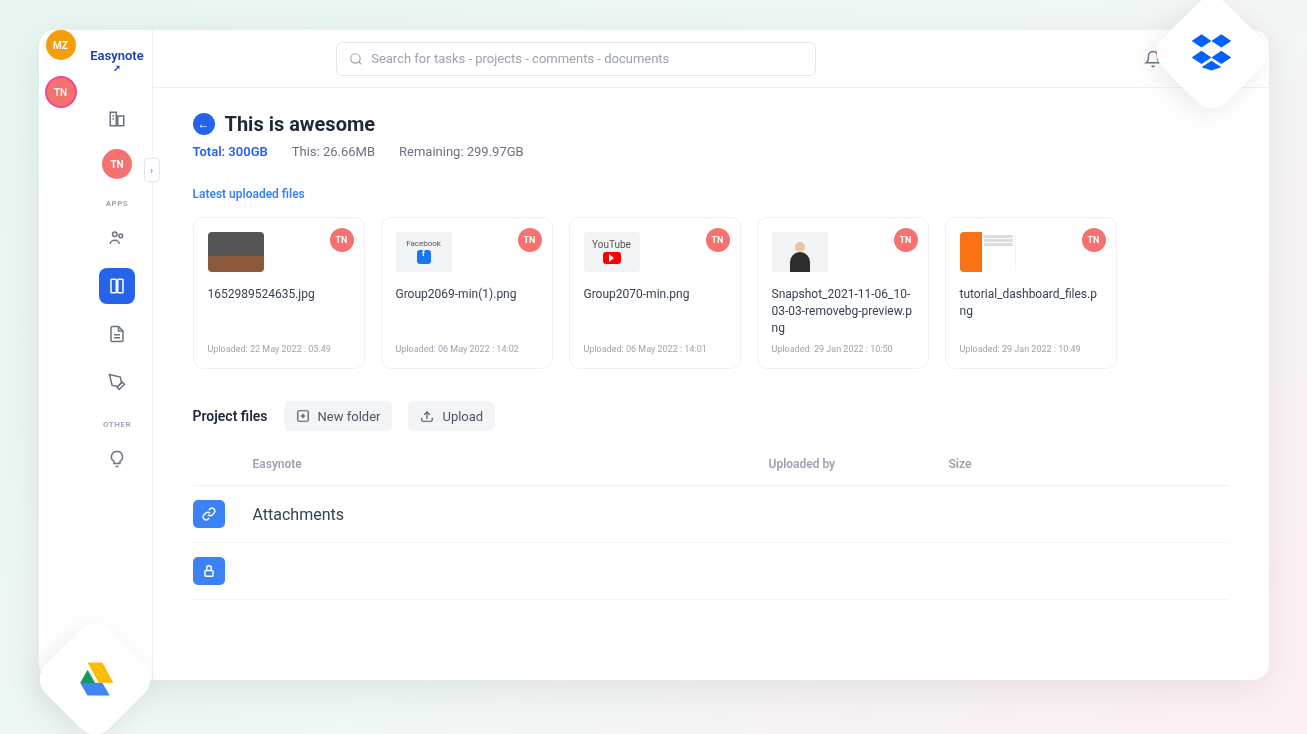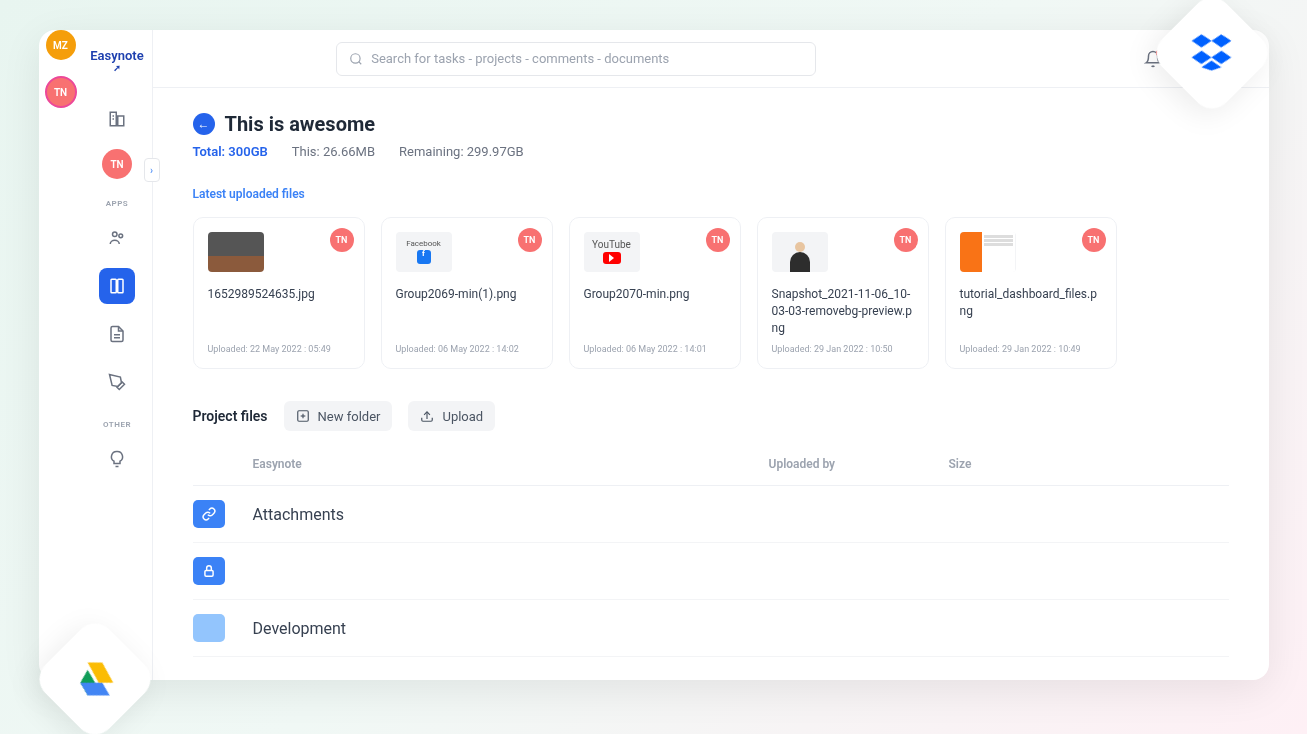--- a/index.html
+++ b/index.html
@@ -281,26 +281,17 @@
                   <svg width="14" height="14" viewBox="0 0 24 24" fill="none" stroke="#fff" stroke-width="2.5">
                     <rect x="5" y="11" width="14" height="10" rx="2"></rect>
                     <path d="M8 11V7a4 4 0 0 1 8 0v4"></path>
                   </svg>
                 </div>
               </div>
     <div></div>
               <div></div>
               <div></div>
   </div>
-            <div class="table-row">
-    <div>
-                <div class="folder-icon light"></div>
-              </div>
-    <div class="folder-name">Development</div>
-    <div></div>
-              <div></div>
-              <div></div>
-  </div>
           </div>
       </div>
     </div>
   </div>
 </div>
 
 </body></html>

